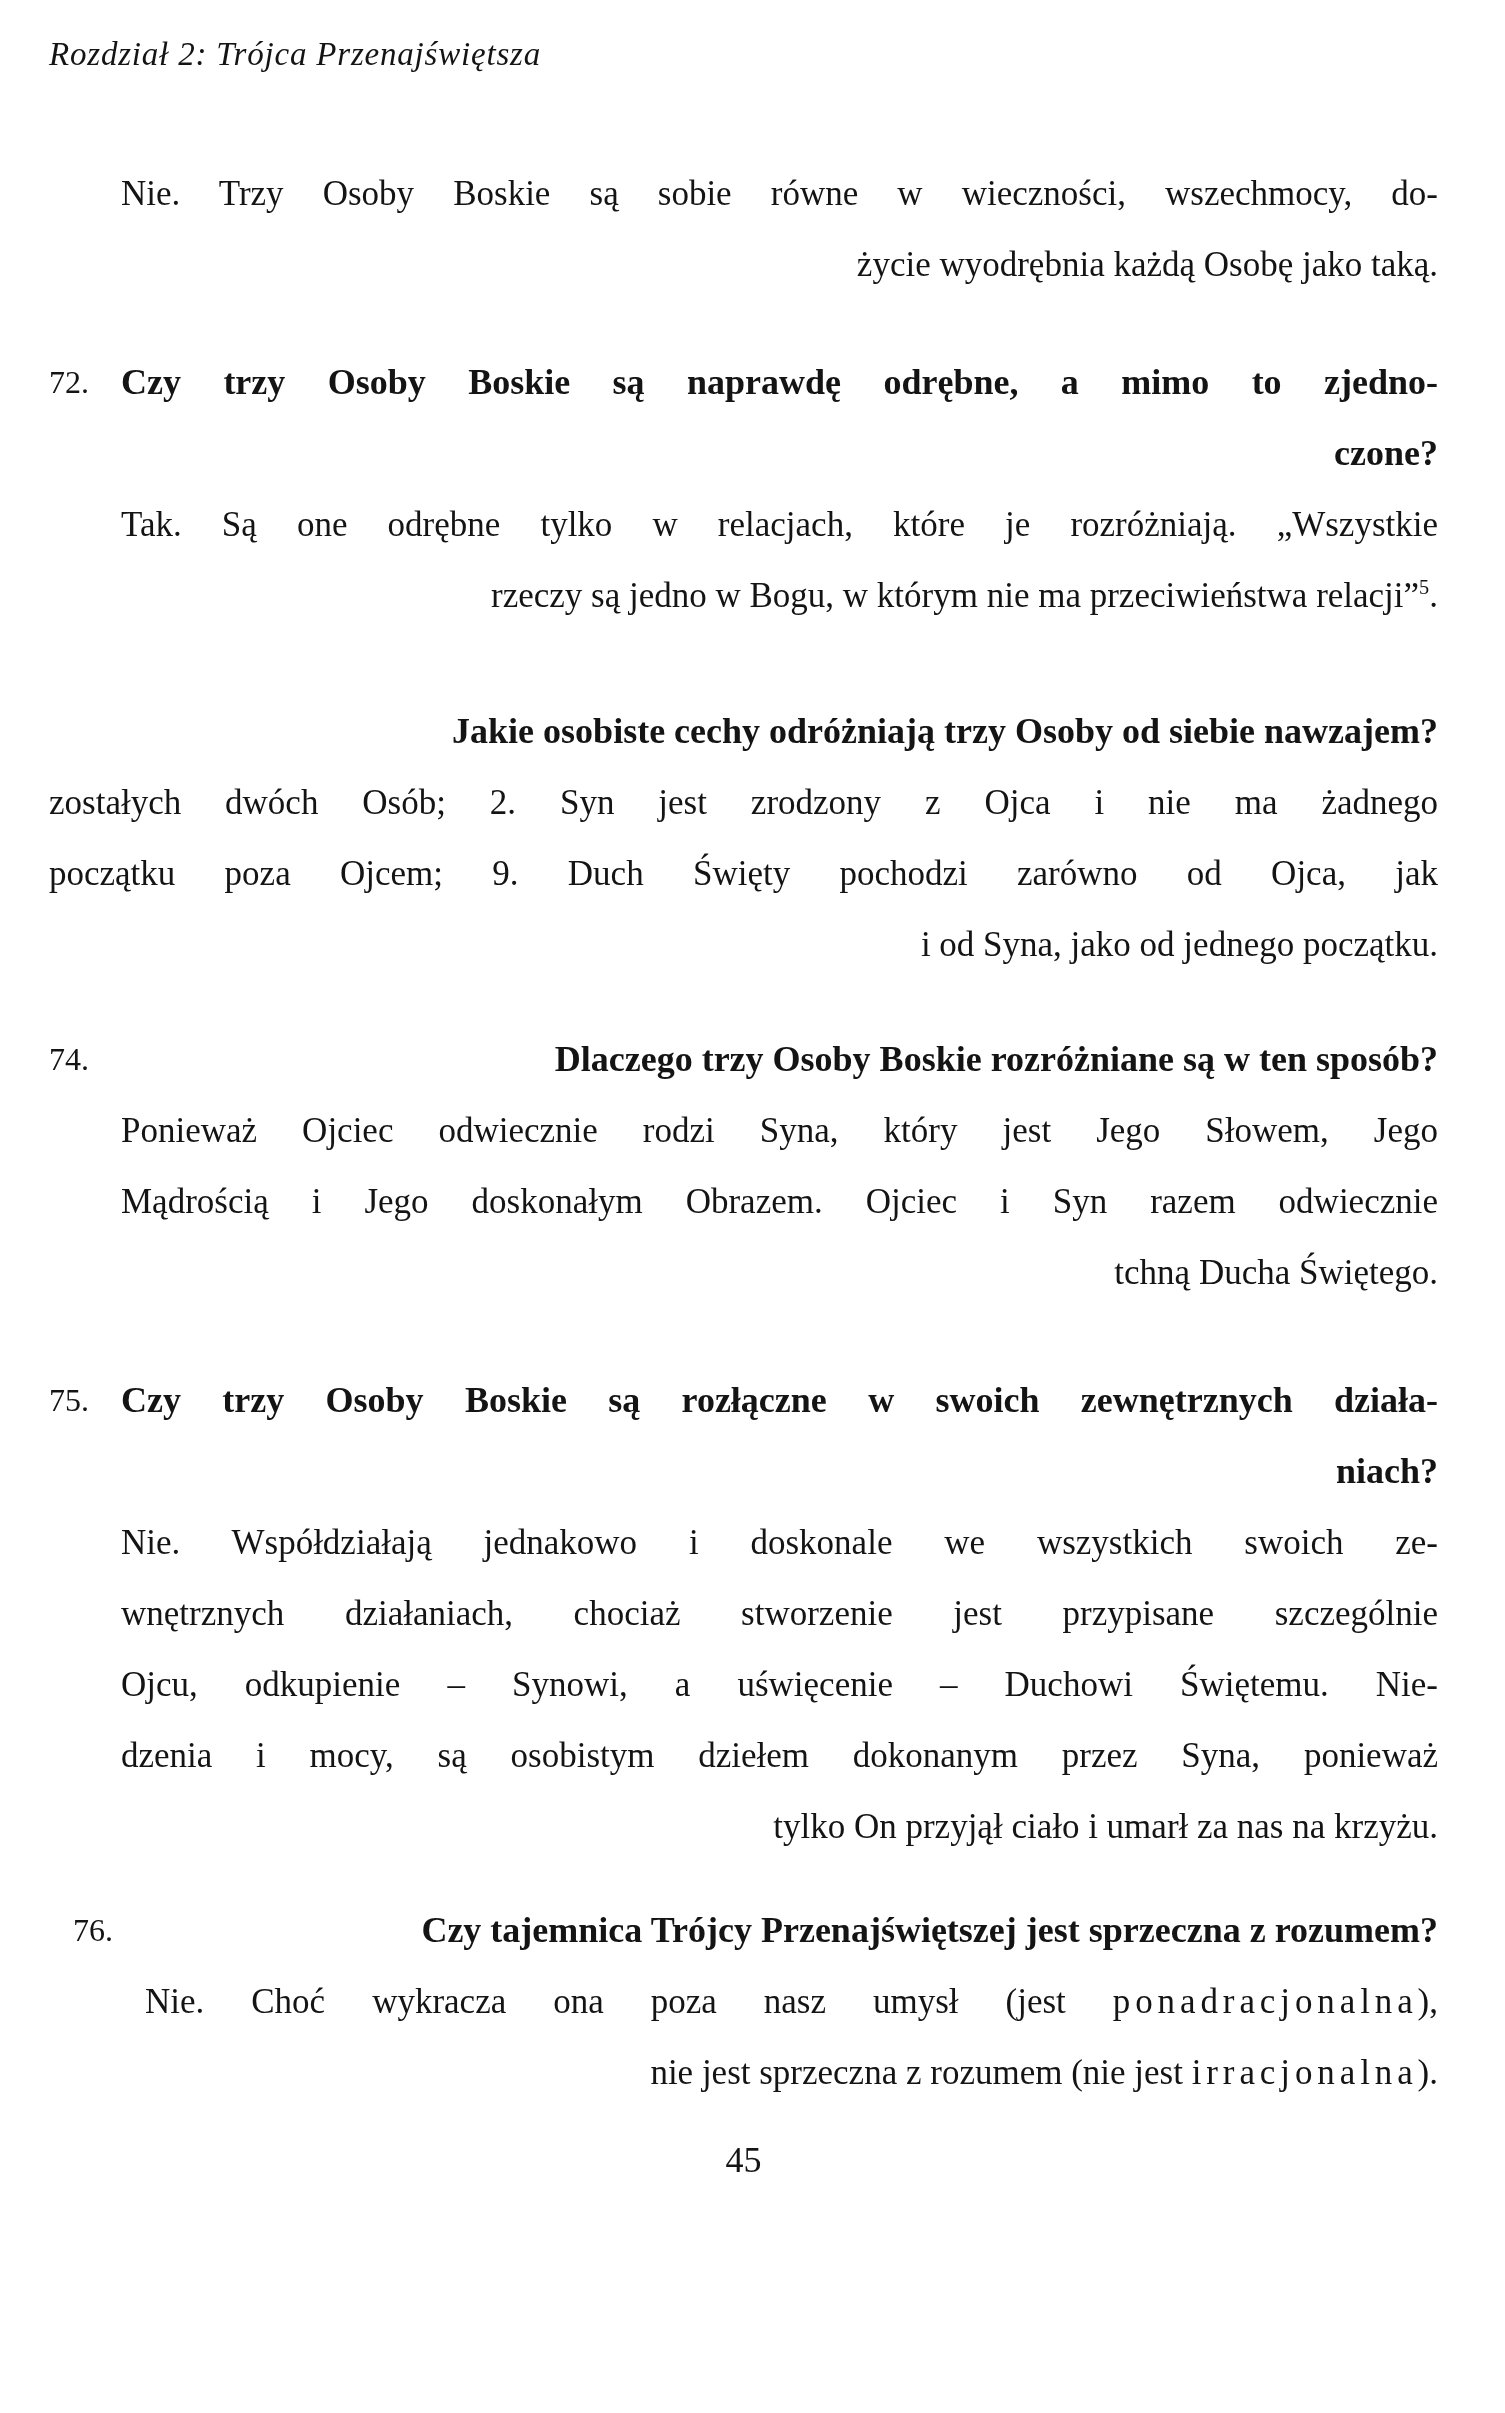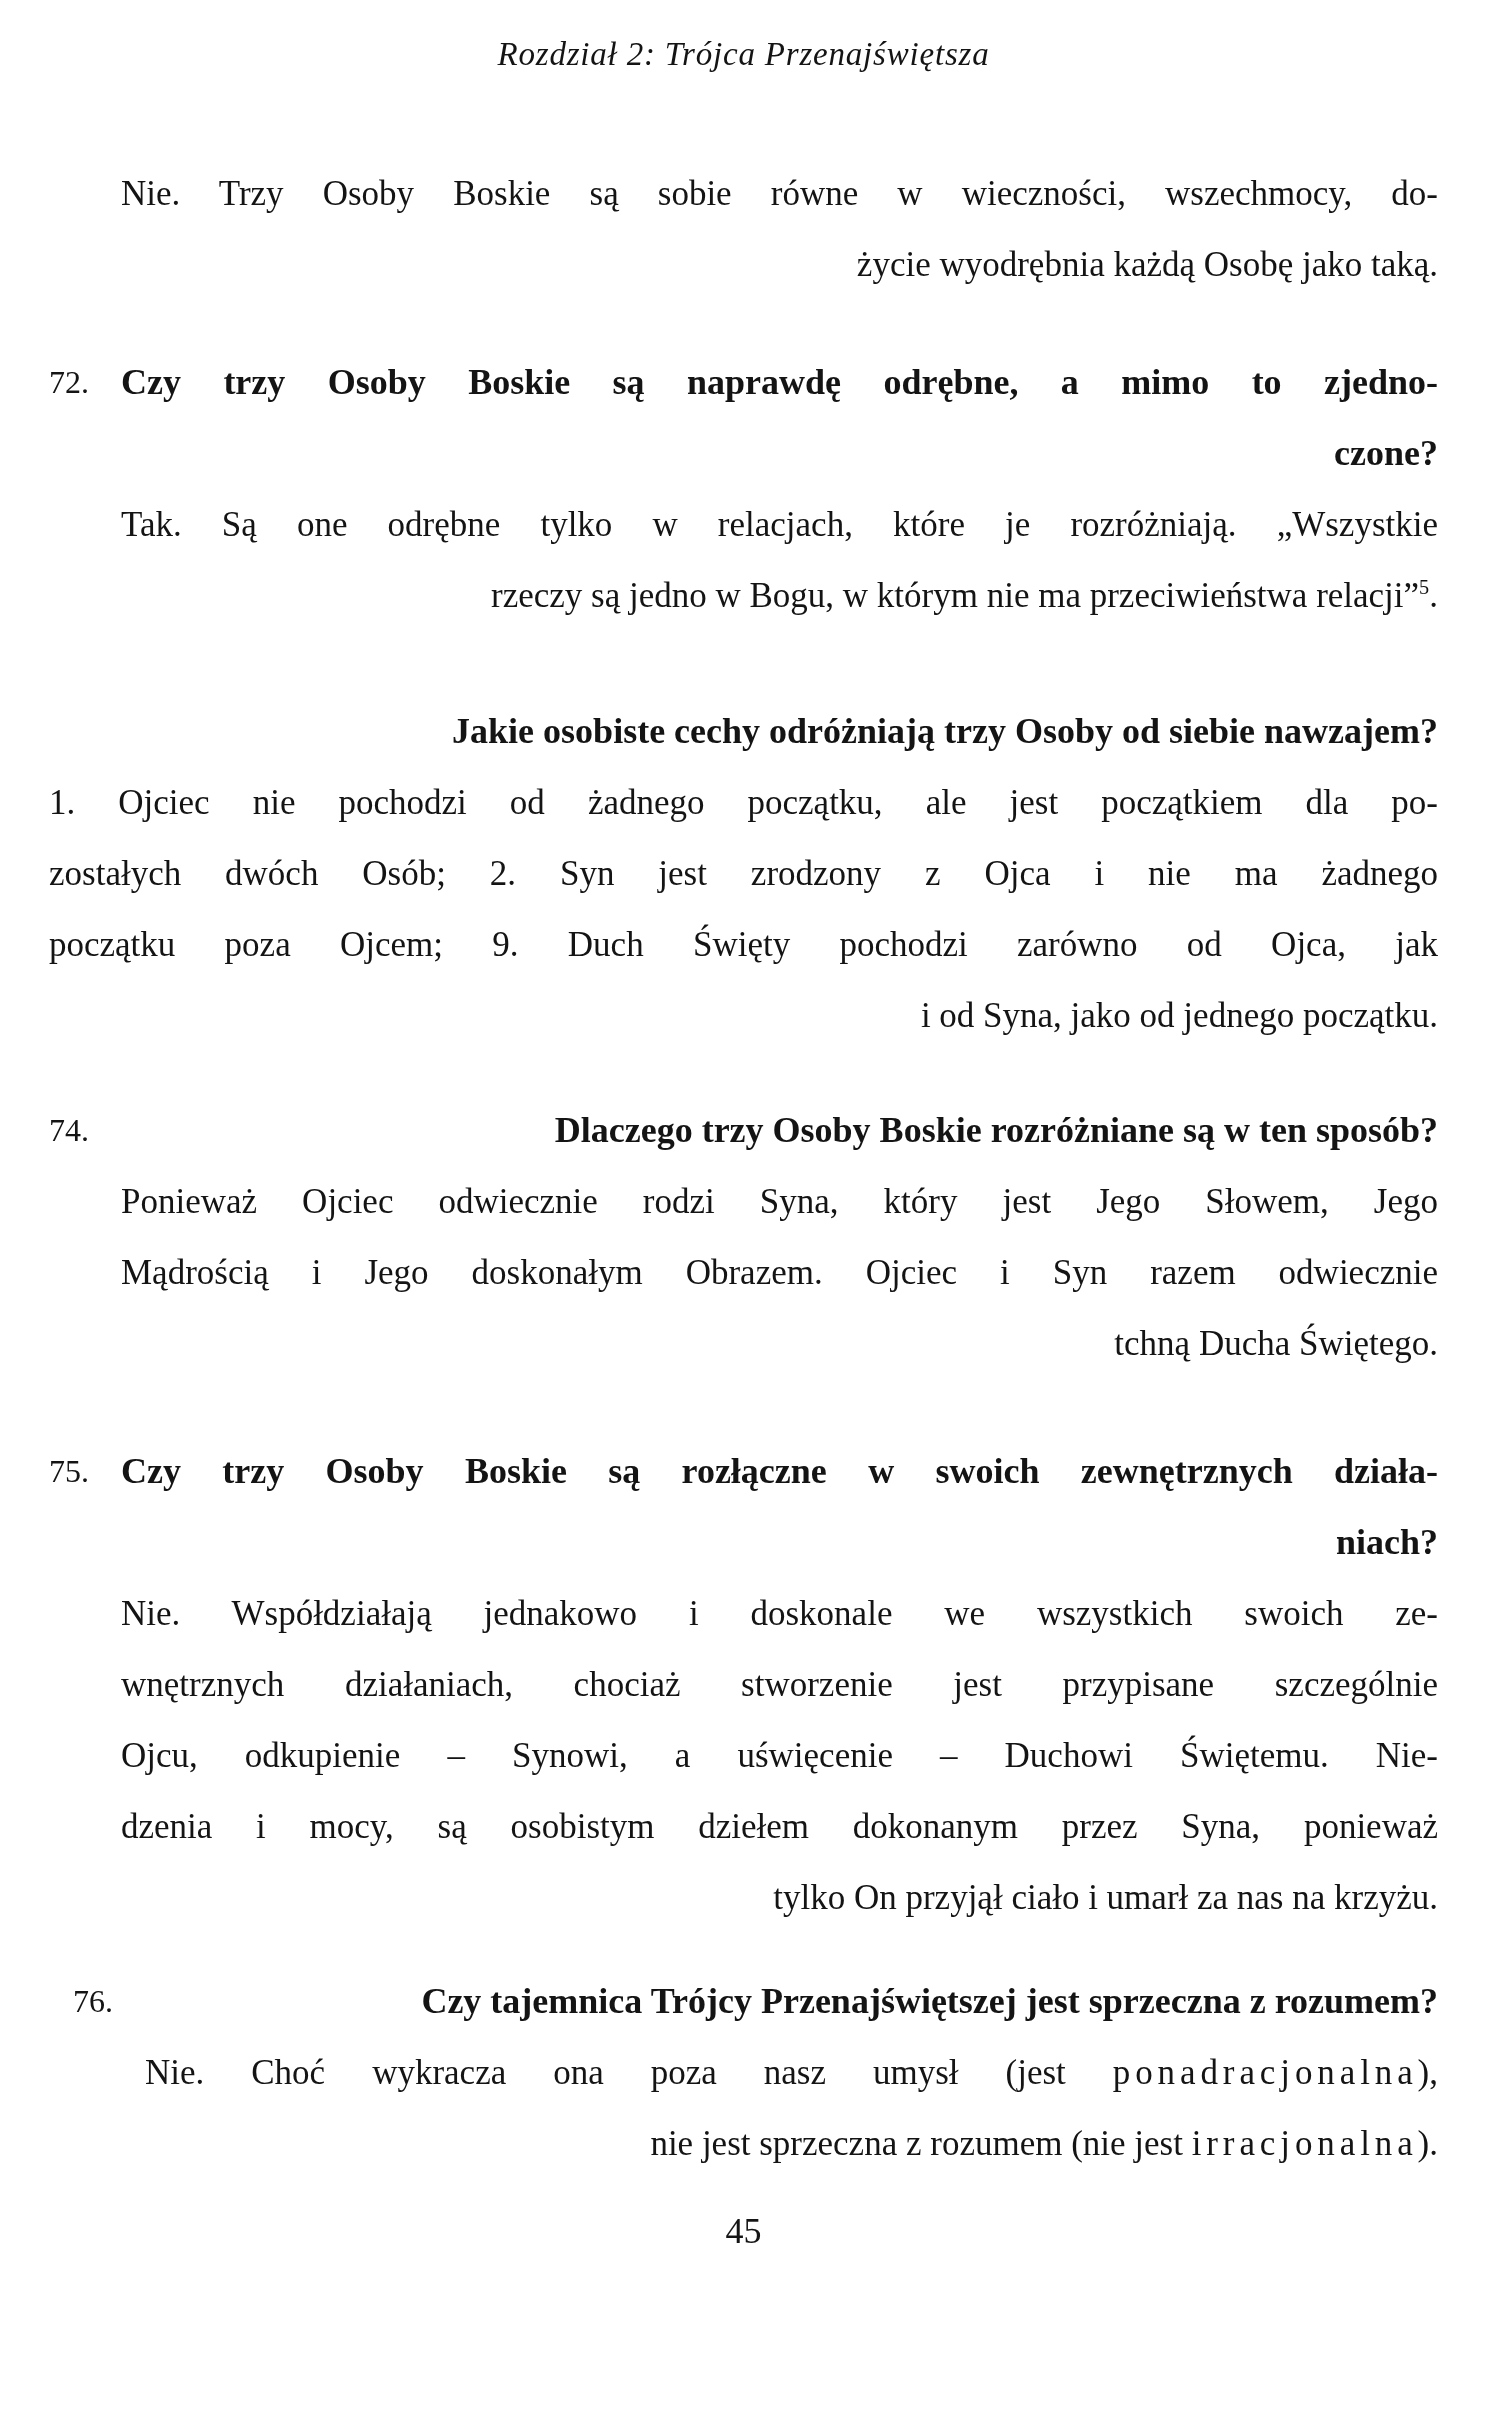--- a/index.html
+++ b/index.html
@@ -10,21 +10,21 @@
     box-sizing: border-box;
     background: #ffffff;
     color: #141414;
     font-family: "Liberation Serif", "DejaVu Serif", serif;
     font-size: 35px;
     line-height: 71px;
     padding: 32px 68px 0 49px;
     overflow: hidden;
   }
   .chapter-header {
-    text-align: center;
+    text-align: left;
     font-style: italic;
     font-size: 33px;
     line-height: 45px;
     letter-spacing: 0.8px;
     font-family: Liberation Serif, serif;
   }
   .intro { margin-top: 81px; margin-left: 72px; }
   .qa { display: flex; flex-direction: row; }
   .qa-72 { margin-top: 47px; }
   .qa-73 { margin-top: 65px; }
@@ -73,21 +73,20 @@
       <div class="line just q">Czy trzy Osoby Boskie są naprawdę odrębne, a mimo to zjedno-</div>
       <div class="line q">czone?</div>
       <div class="line just">Tak. Są one odrębne tylko w relacjach, które je rozróżniają. „Wszystkie</div>
       <div class="line"><span>rzeczy są jedno w Bogu, w którym nie ma przeciwieństwa relacji”</span><sup class="fn">5</sup><span>.</span></div>
     </div>
   </section>
 
   <section class="qa qa-73">
     <div class="qa-body">
       <div class="line q">Jakie osobiste cechy odróżniają trzy Osoby od siebie nawzajem?</div>
-      <div class="line just">1. Ojciec nie pochodzi od żadnego początku, ale jest początkiem dla po-</div>
       <div class="line just">zostałych dwóch Osób; 2. Syn jest zrodzony z Ojca i nie ma żadnego</div>
       <div class="line just">początku poza Ojcem; 9. Duch Święty pochodzi zarówno od Ojca, jak</div>
       <div class="line">i od Syna, jako od jednego początku.</div>
     </div>
   </section>
 
   <section class="qa qa-74">
     <div class="num">74.</div>
     <div class="qa-body">
       <div class="line q">Dlaczego trzy Osoby Boskie rozróżniane są w ten sposób?</div>

